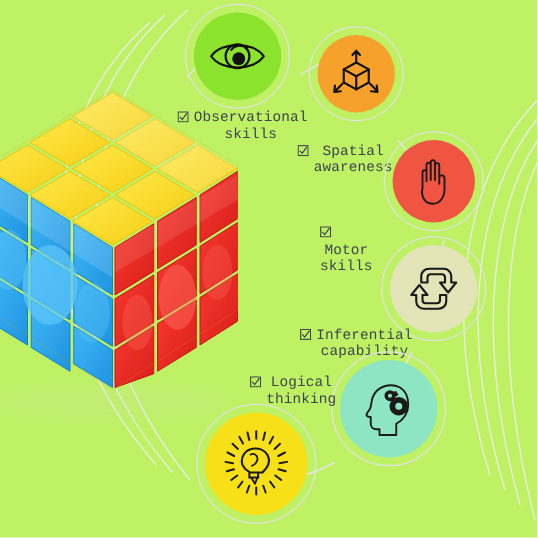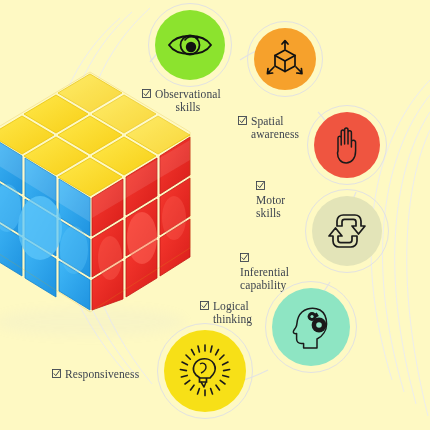--- a/index.html
+++ b/index.html
@@ -4,23 +4,23 @@
 <style>
   html, body {
     margin: 0;
     padding: 0;
     background: #ffffff;
   }
   #stage {
     position: relative;
     width: 430px;
     height: 430px;
-    background: #fef9c3;
+    background: #bef264;
     overflow: hidden;
-    font-family: Liberation Serif, serif;
+    font-family: Liberation Mono, monospace;
   }
   
   .bg-lines {
     position: absolute;
     left: 0; top: 0;
     width: 430px; height: 430px;
     pointer-events: none;
   }
   
   .cube-wrap {
@@ -62,21 +62,21 @@
     letter-spacing: 0.1px;
     white-space: pre-line;
   }
   .label .txt { display:block; }
   .chk {
     flex: 0 0 auto;
     width: 9px; height: 9px;
     margin-top: 1px;
   }
   .label.center .txt { text-align: center; }
-  .label.right  .txt { text-align: left; }
+  .label.right  .txt { text-align: center; }
   .label.left   .txt { text-align: left; }
 </style>
 </head>
 <body>
 
 <div id="stage">
 
   <svg class="bg-lines" viewBox="0 0 430 430" fill="none">
     <g stroke="#ededed" stroke-width="1">
       <path d="M120 18 C 30 95, 18 250, 125 372"></path>
@@ -263,21 +263,21 @@
                  C 32 11.4 30.8 10.4 29.4 10.4 L20.5 10.4
                  C 19 10.4 18 11.4 18 13 L18 17 Z"></path>
         <path d="M33 27 L33 32 C 33 35.5 30.2 38 26.8 38 L15 38
                  C 11.6 38 9 35.4 9 32 L9 27
                  L5 27 L11.5 19 L18 27 L14 27 L14 31
                  C 14 32.6 15.2 33.6 16.6 33.6 L25.5 33.6
                  C 27 33.6 28 32.6 28 31 L28 27 Z"></path>
       </g>
     </svg>
   </div>
-  <div class="label right" style="left:240px; top:252px; width:104px; justify-content:flex-start;flex-direction:column;">
+  <div class="label right" style="left:240px; top:262px; width:104px; justify-content:flex-start;">
     <svg class="chk" viewBox="0 0 10 10">
       <rect x="0.6" y="0.6" width="8.8" height="8.8" fill="none" stroke="#3d4450" stroke-width="1"></rect>
       <path d="M2 5 L4.2 7.4 L8.4 1.6" fill="none" stroke="#3d4450" stroke-width="1.1"></path>
     </svg>
     <span class="txt">Inferential
 capability</span>
   </div>
 
   <div class="node" style="left:272px; top:288px; width:78px; height:78px; background:#8ee5c3;">
     <span class="halo"></span>
@@ -333,21 +333,14 @@
         <line x1="29" y1="53.6" x2="29" y2="48"></line>
       </g>
 
       <path d="M18 30 C 16 24 20 18 26 17 C 31 16.2 36 18 38 22
                C 40 26 39 30 37 32.5 L34 36 L24 36 L20 33 Z" fill="none" stroke="#1a1a1a" stroke-width="1.7" stroke-linejoin="round"></path>
       <path d="M23.5 36 L23.5 40 L30.5 40 L30.5 36" fill="none" stroke="#1a1a1a" stroke-width="1.7"></path>
       <path d="M25 40 L28 45 L30 40" fill="none" stroke="#1a1a1a" stroke-width="1.5" stroke-linejoin="round"></path>
       <path d="M24 22 C 27 20 30 22 30 25 C 30 28 27 30 25 31" fill="none" stroke="#1a1a1a" stroke-width="1.4"></path>
     </svg>
   </div>
-  <div class="label left" style="left:52px; top:368px; width:120px; justify-content:flex-start;">
-    <svg class="chk" viewBox="0 0 10 10">
-      <rect x="0.6" y="0.6" width="8.8" height="8.8" fill="none" stroke="#3d4450" stroke-width="1"></rect>
-      <path d="M2 5 L4.2 7.4 L8.4 1.6" fill="none" stroke="#3d4450" stroke-width="1.1"></path>
-    </svg>
-    <span class="txt">Responsiveness</span>
-  </div>
 
 </div>
 
 </body></html>

